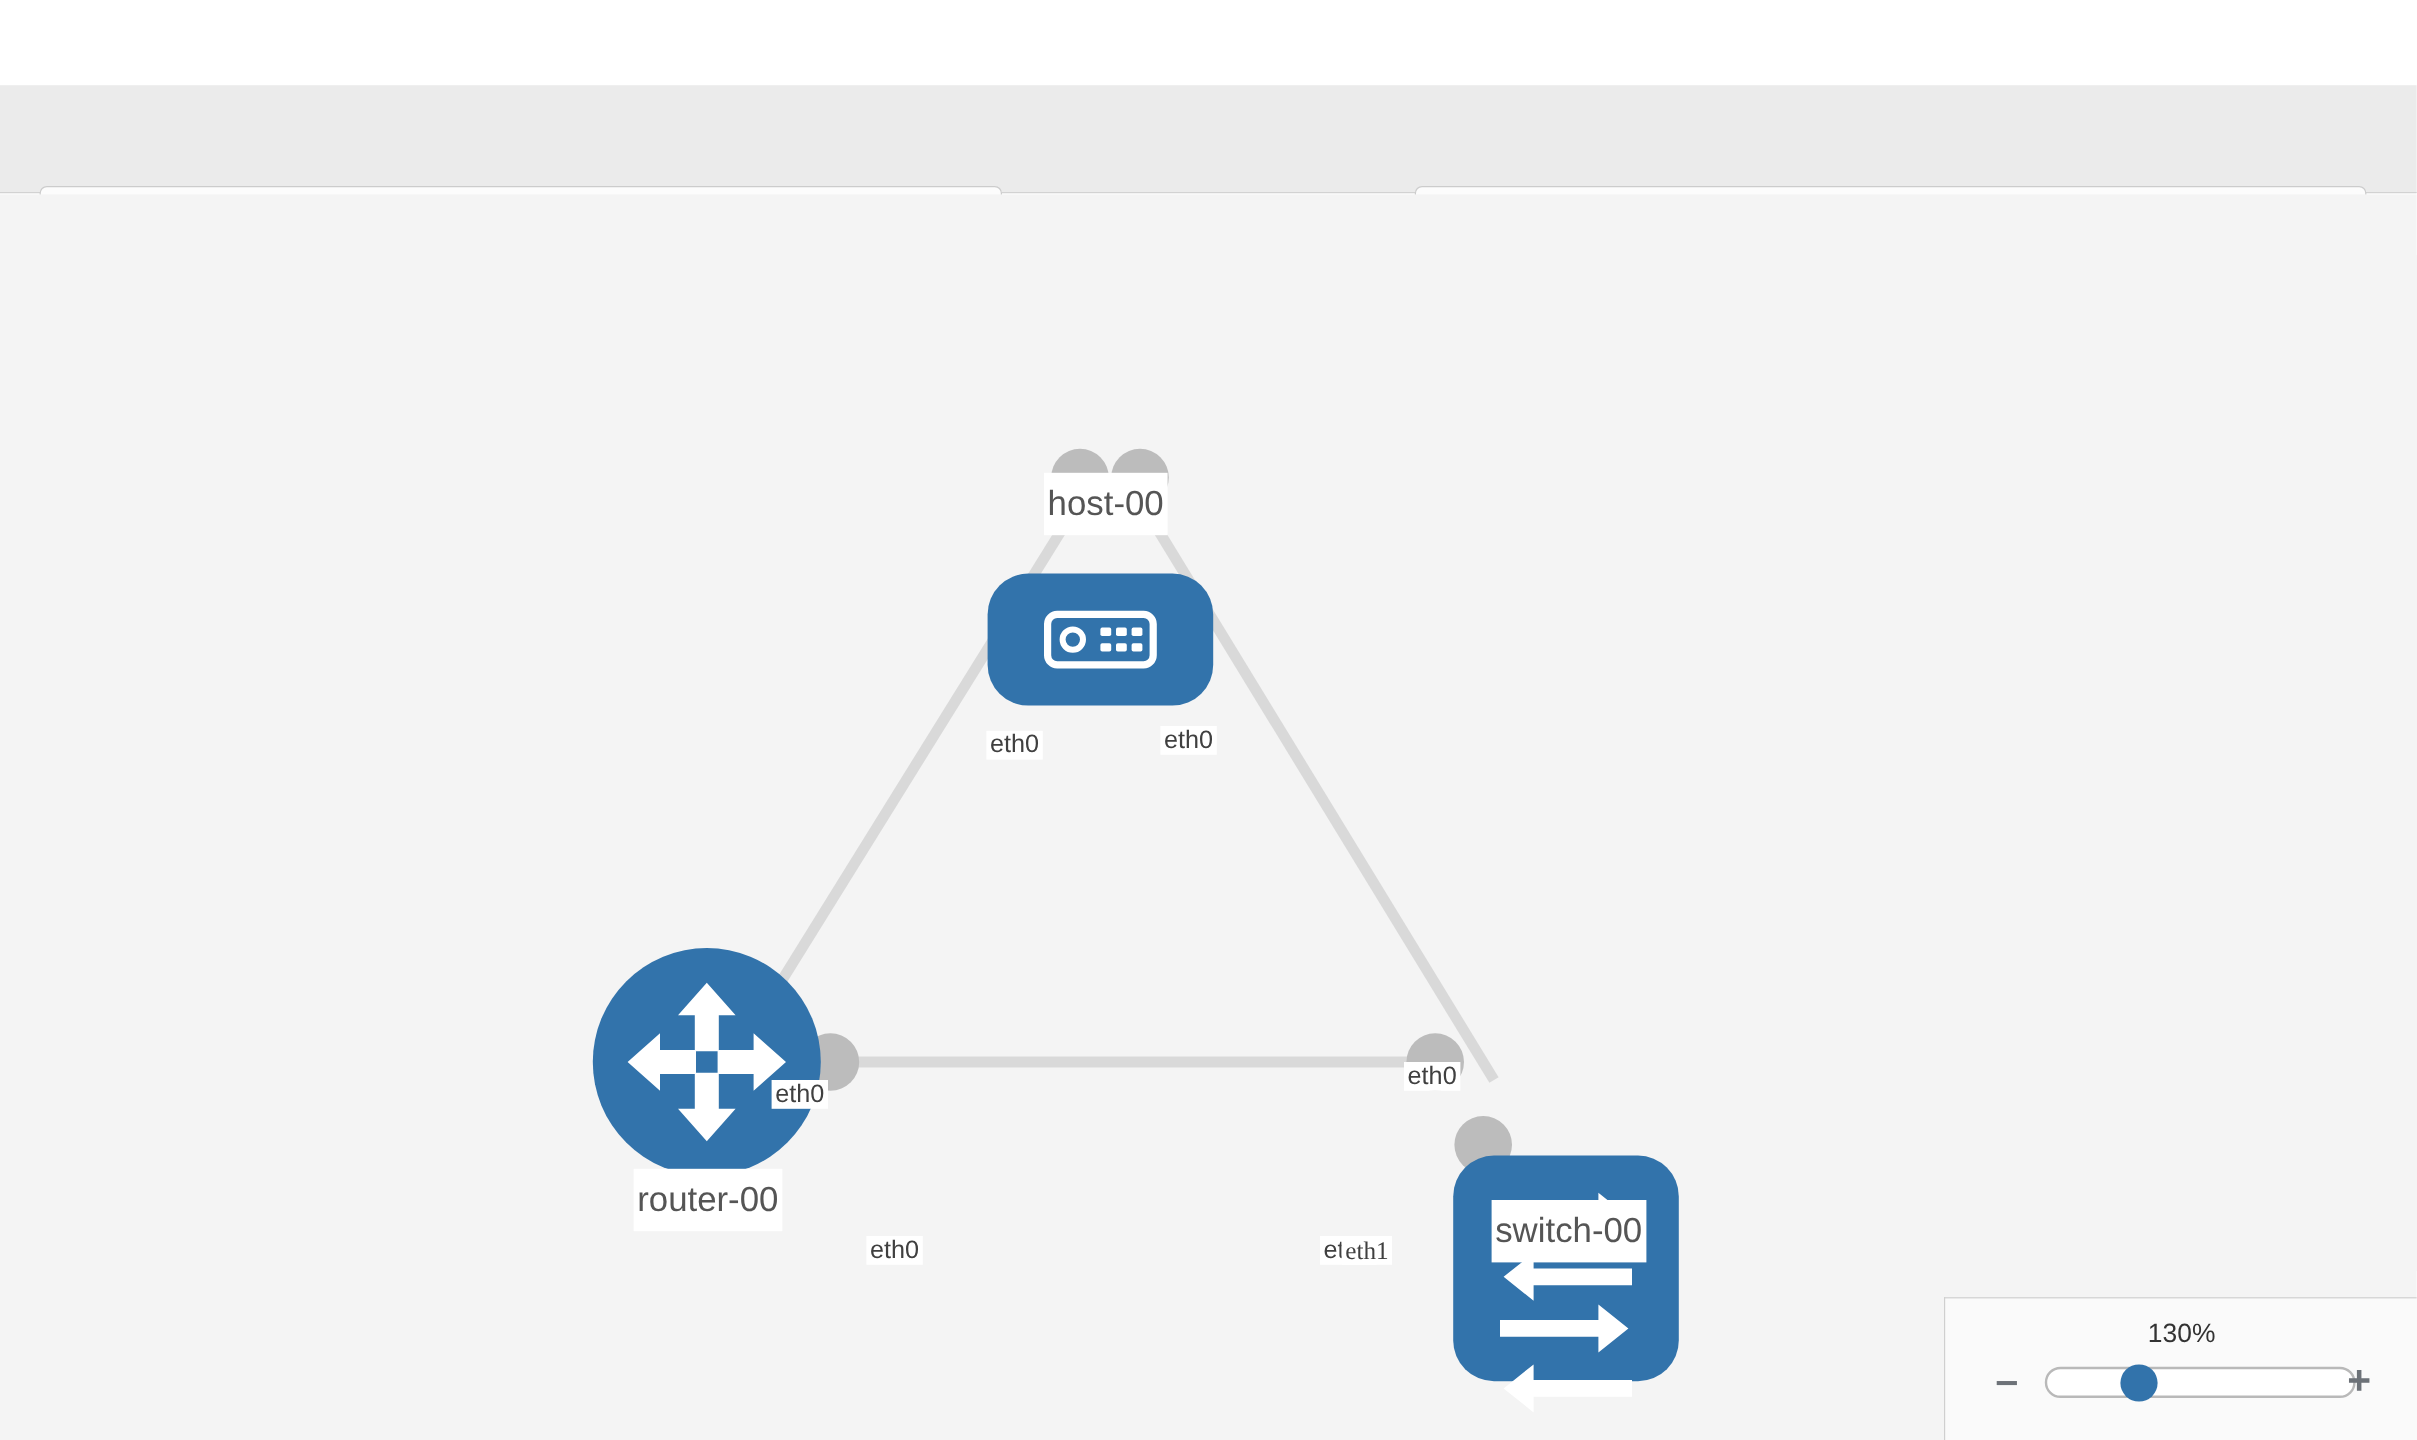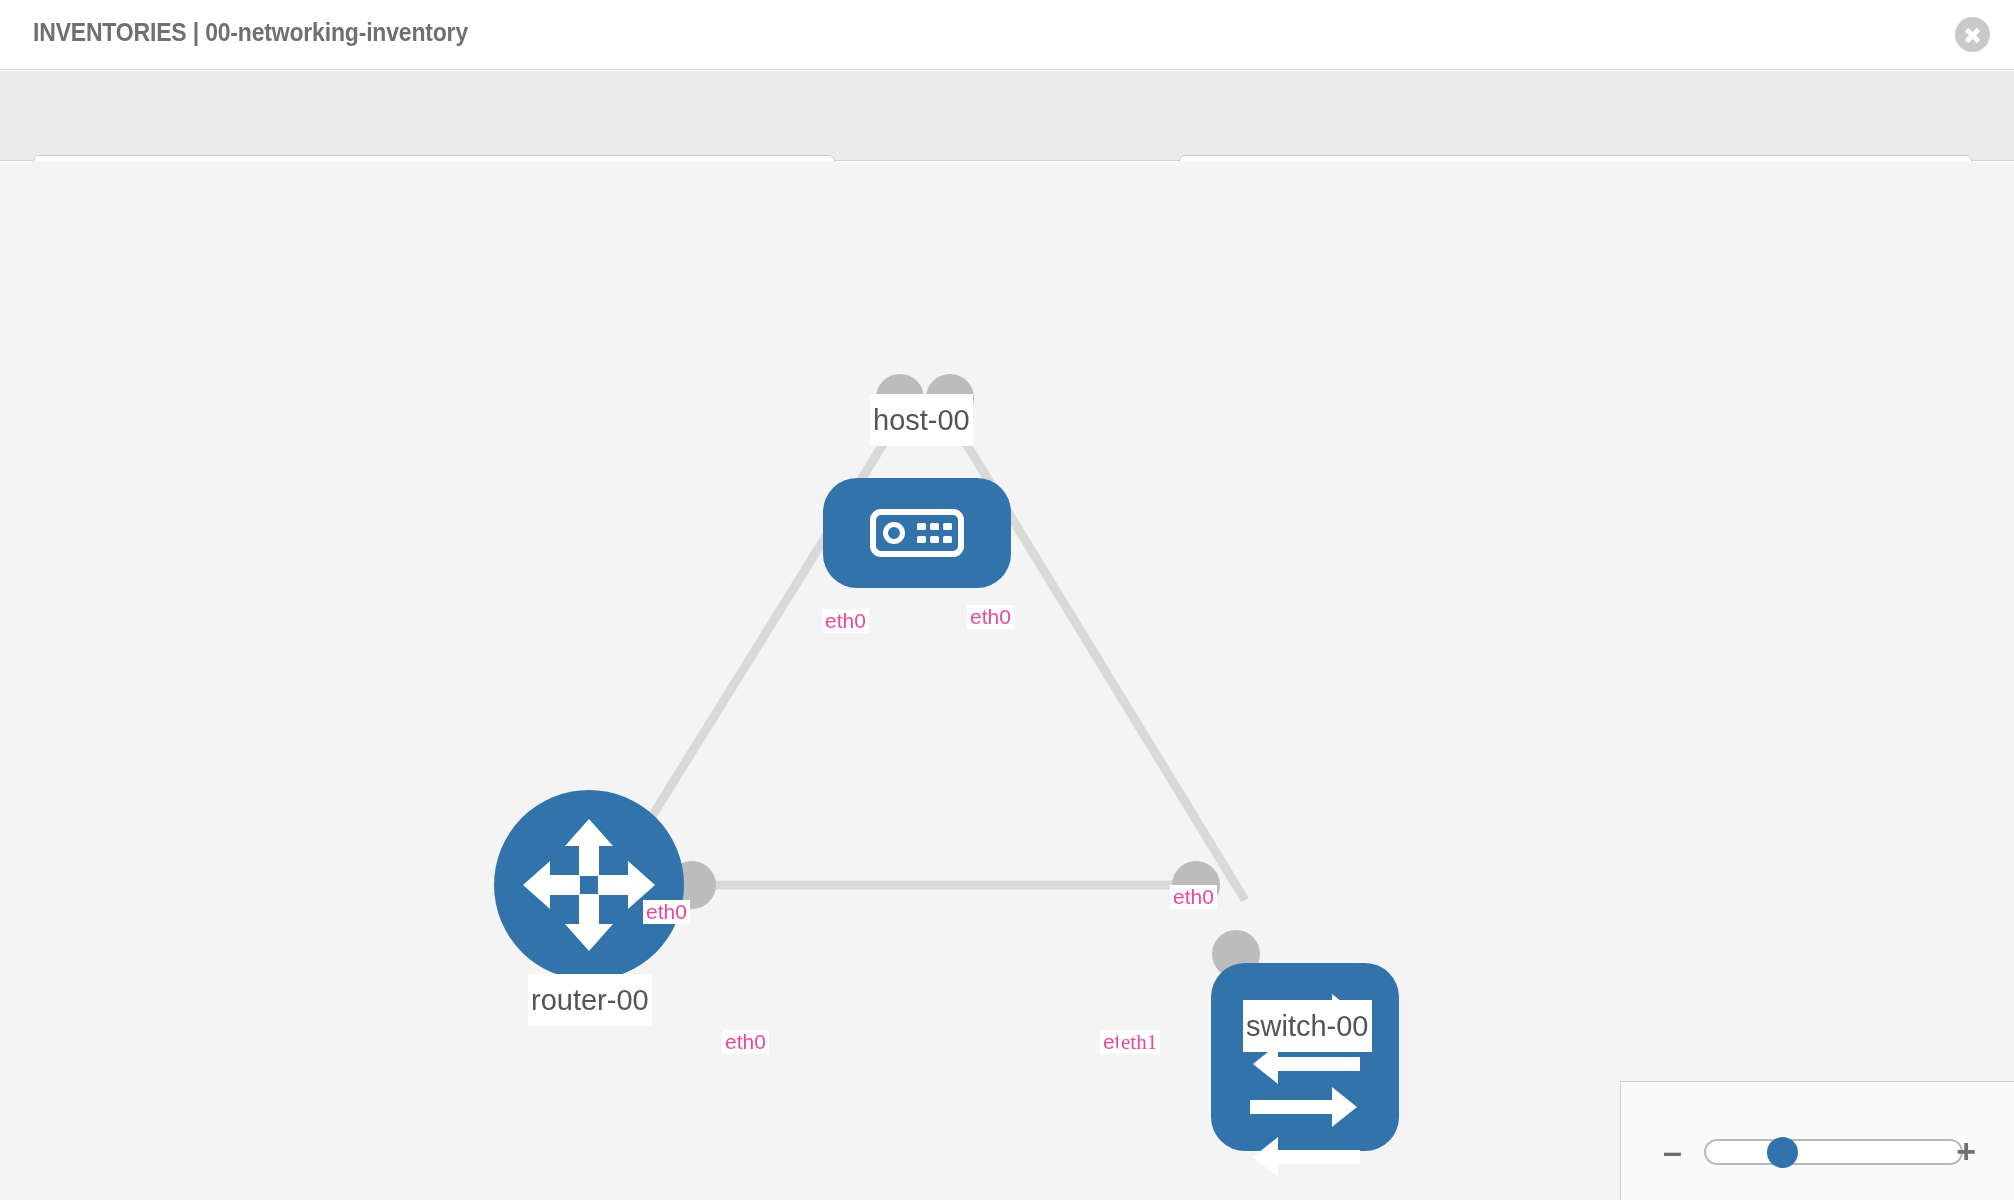--- a/index.html
+++ b/index.html
@@ -146,21 +146,21 @@
   .canvas svg { position: absolute; left: 0; top: 0; }
 
   .node-label {
     position: absolute;
     background: #ffffff;
     color: #555555;
     white-space: nowrap;
     line-height: 1.05;
   }
   .name-label { font-size: 29px; padding: 11px 3px; }
-  .if-label   { font-size: 21px; padding: 1px 3px; color: #ec4899; }
+  .if-label   { font-size: 21px; padding: 1px 3px; color: #404040; }
 
   
   .zoom-widget {
     position: absolute;
     left: 1620px;
     top: 1081px;
     width: 394px;
     height: 119px;
     background: #fafafa;
     border: 1px solid #cfcfcf;
@@ -208,24 +208,20 @@
     border-radius: 50%;
     background: #3273ab;
     cursor: pointer;
   }
 </style>
 </head>
 <body>
 
 <div id="app">
 
-  <div class="header">
-    <div class="header-title">INVENTORIES | 00-networking-inventory</div>
-    <div class="close-btn"></div>
-  </div>
 
   <div class="toolbar">
 
     <div class="actions-select">
       <span class="label">ACTIONS</span>
       <span class="caret"></span>
     </div>
 
     <div class="tool-icon icon-wrench">
       <svg width="40" height="40" viewBox="0 0 40 40">
@@ -308,19 +304,20 @@
     <div class="node-label if-label" style="left:822px; top:447px;">eth0</div>
     <div class="node-label if-label" style="left:967px; top:443px;">eth0</div>
     <div class="node-label if-label" style="left:643px; top:738px;">eth0</div>
     <div class="node-label if-label" style="left:1170px; top:723px;">eth0</div>
     <div class="node-label if-label" style="left:722px; top:868px;">eth0</div>
     <div class="node-label if-label" style="left:1100px; top:868px;">eth0</div>
     <div class="node-label if-label" style="left:1118px; top:868px;font-family:Liberation Serif, serif;">eth1</div>
   </div>
 
   <div class="zoom-widget">
+    <div class="zoom-pct">130%</div>
     <div class="zoom-minus">–</div>
     <div class="zoom-track"></div>
     <div class="zoom-thumb"></div>
     <div class="zoom-plus">+</div>
   </div>
 
 </div>
 
 </body></html>

